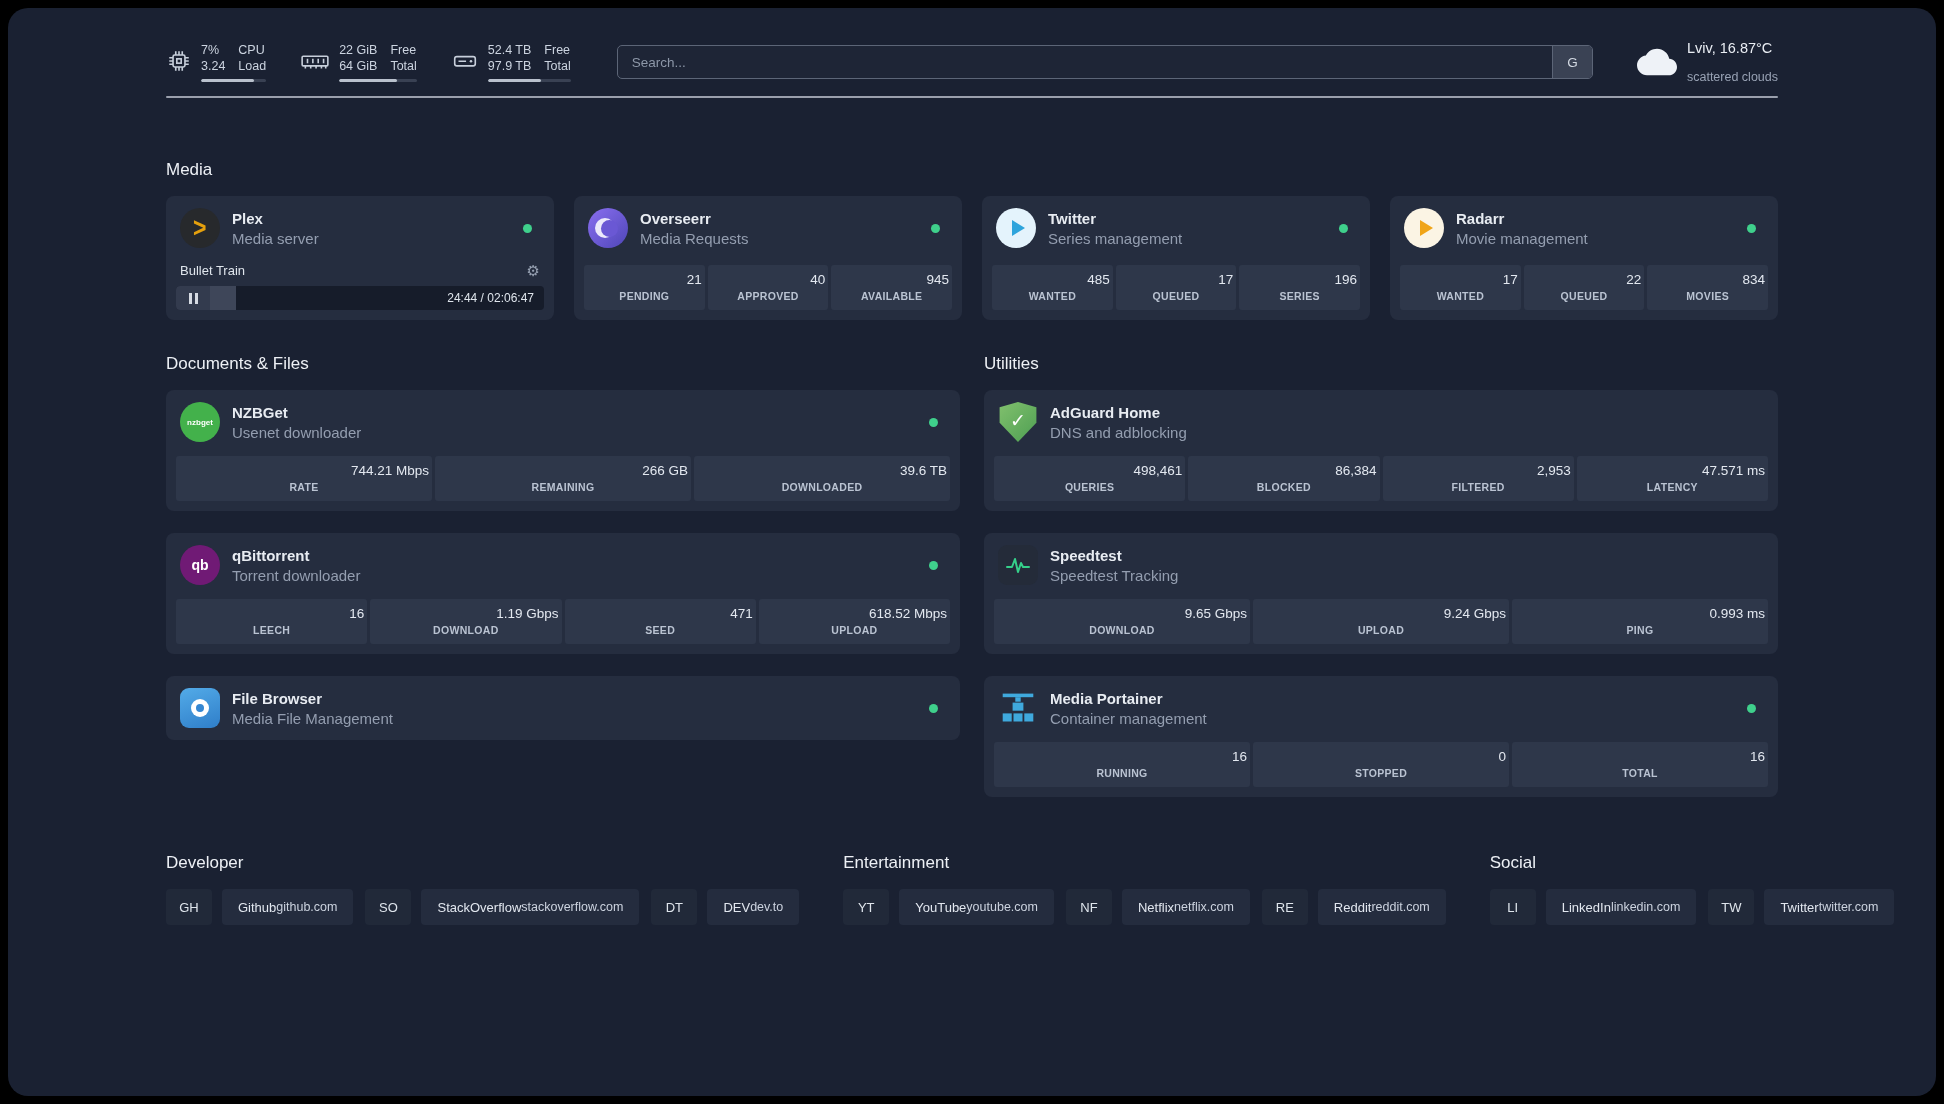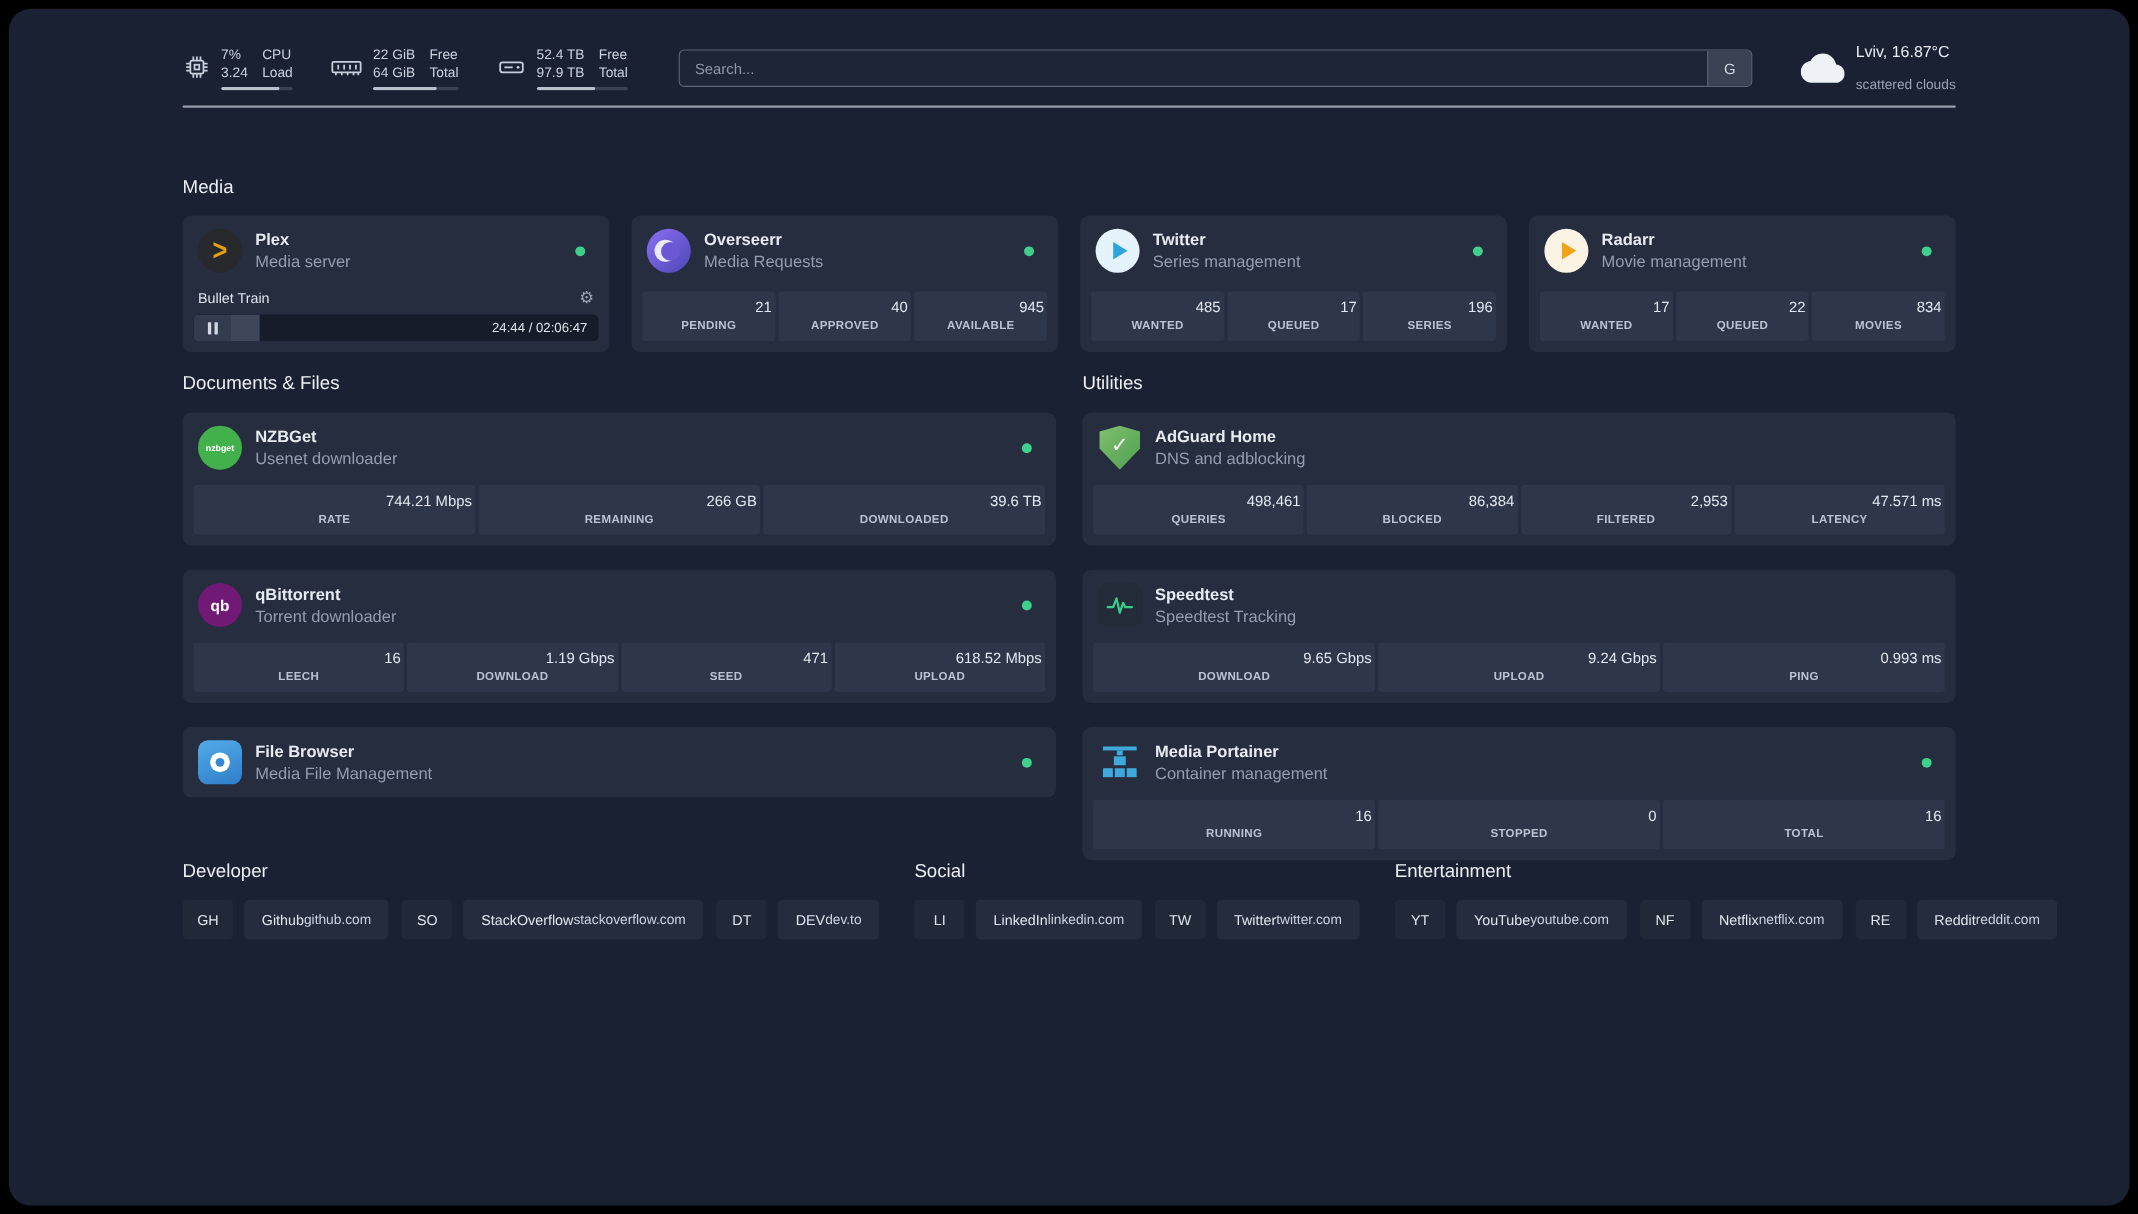--- a/index.html
+++ b/index.html
@@ -29,21 +29,21 @@
   .weather { display: flex; align-items: center; gap: 10px; }
   .weather-text div:first-child { font-size: 14.5px; color: #e9edf3; }
   .weather-text div:last-child { font-size: 12.5px; color: #98a2b4; margin-top: 14px; }
 
   .divider { margin-top: 10px; height: 2px; background: rgba(222,228,238,0.65); border-radius: 1px; }
 
   
   .section-title { font-size: 17px; font-weight: 500; color: #edf0f5; margin-bottom: 16px; }
   .media-section { margin-top: 62px; }
   .media-grid { display: grid; grid-template-columns: repeat(4, 1fr); gap: 20px; }
-  .two-col { display: grid; grid-template-columns: 1fr 1fr; gap: 24px; margin-top: 19px; }
+  .two-col { display: grid; grid-template-columns: 1fr 1fr; gap: 24px; margin-top: 34px; }
   .col-cards { display: flex; flex-direction: column; gap: 22px; }
 
   .card { background: #252d3f; border-radius: 8px; padding: 10px; display: flex; flex-direction: column; cursor: pointer; }
   .card-head { display: flex; align-items: center; gap: 12px; padding: 2px 4px; }
   .svc-name { font-size: 15px; font-weight: 600; color: #e8ecf2; }
   .svc-sub { font-size: 15px; color: #949eb0; margin-top: 3px; }
   .dot { width: 9px; height: 9px; border-radius: 50%; background: #3fd08c; margin-left: auto; margin-right: 8px; flex: 0 0 auto; }
 
   .stats { display: flex; gap: 3px; margin-top: auto; padding-top: 12px; }
   .stat { flex: 1; background: #2e374a; border-radius: 3px; text-align: center; padding: 7px 3px 8px; }
@@ -88,21 +88,21 @@
   .player-bar { margin-top: 8px; height: 24px; background: #161c2a; border-radius: 4px; position: relative;
     display: flex; align-items: stretch; overflow: hidden; }
   .pp-btn { width: 34px; background: #333b4e; display: flex; align-items: center; justify-content: center;
     gap: 3px; cursor: pointer; flex: 0 0 auto; }
   .pp-btn i { display: block; width: 3px; height: 11px; background: #d6dbe3; }
   .player-progress { background: #3e4659; }
   .player-time { position: absolute; right: 10px; top: 0; bottom: 0; display: flex; align-items: center;
     font-size: 12px; color: #dfe5ec; }
 
   
-  .bookmarks { display: grid; grid-template-columns: repeat(3, 1fr); gap: 32px; padding-bottom: 40px; }
+  .bookmarks { display: grid; grid-template-columns: repeat(3, 1fr); gap: 44px; margin-top: 56px; padding-bottom: 40px; }
   .bm-rows { display: flex; flex-direction: row; gap: 12px; }
   .bm-row { display: flex; align-items: stretch; gap: 10px; height: 36px; cursor: pointer; }
   .bm-abbr { width: 46px; flex: 0 0 46px; background: #212939; border-radius: 4px; display: flex;
     align-items: center; justify-content: center; font-size: 13px; color: #dfe5ec; }
   .bm-bar { flex: 1; background: #242c3e; border-radius: 4px; display: flex; align-items: center;
     justify-content: flex-start; padding: 0 16px; }
   .bm-name { font-size: 13px; color: #e2e7ef; }
   .bm-url { font-size: 12.5px; color: #ccd3df; }
 </style>
 </head>
@@ -512,61 +512,61 @@
             <div class="bm-abbr">DT</div>
             <div class="bm-bar">
               <span class="bm-name">DEV</span>
               <span class="bm-url">dev.to</span>
             </div>
           </div>
         </div>
       </div>
 
       <div>
+        <div class="section-title">Entertainment</div>
+        <div class="bm-rows">
+          <div class="bm-row">
+            <div class="bm-abbr">YT</div>
+            <div class="bm-bar">
+              <span class="bm-name">YouTube</span>
+              <span class="bm-url">youtube.com</span>
+            </div>
+          </div>
+          <div class="bm-row">
+            <div class="bm-abbr">NF</div>
+            <div class="bm-bar">
+              <span class="bm-name">Netflix</span>
+              <span class="bm-url">netflix.com</span>
+            </div>
+          </div>
+          <div class="bm-row">
+            <div class="bm-abbr">RE</div>
+            <div class="bm-bar">
+              <span class="bm-name">Reddit</span>
+              <span class="bm-url">reddit.com</span>
+            </div>
+          </div>
+        </div>
+      </div>
+
+      <div>
         <div class="section-title">Social</div>
         <div class="bm-rows">
           <div class="bm-row">
             <div class="bm-abbr">LI</div>
             <div class="bm-bar">
               <span class="bm-name">LinkedIn</span>
               <span class="bm-url">linkedin.com</span>
             </div>
           </div>
           <div class="bm-row">
             <div class="bm-abbr">TW</div>
             <div class="bm-bar">
               <span class="bm-name">Twitter</span>
               <span class="bm-url">twitter.com</span>
-            </div>
-          </div>
-        </div>
-      </div>
-
-      <div>
-        <div class="section-title">Entertainment</div>
-        <div class="bm-rows">
-          <div class="bm-row">
-            <div class="bm-abbr">YT</div>
-            <div class="bm-bar">
-              <span class="bm-name">YouTube</span>
-              <span class="bm-url">youtube.com</span>
-            </div>
-          </div>
-          <div class="bm-row">
-            <div class="bm-abbr">NF</div>
-            <div class="bm-bar">
-              <span class="bm-name">Netflix</span>
-              <span class="bm-url">netflix.com</span>
-            </div>
-          </div>
-          <div class="bm-row">
-            <div class="bm-abbr">RE</div>
-            <div class="bm-bar">
-              <span class="bm-name">Reddit</span>
-              <span class="bm-url">reddit.com</span>
             </div>
           </div>
         </div>
       </div>
 
     </div>
   </div>
 </div>
 
 </body></html>

